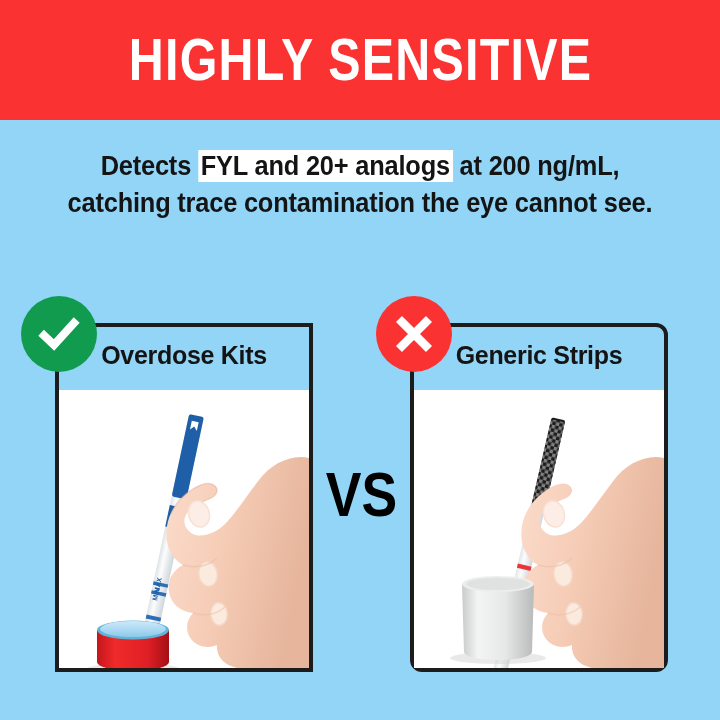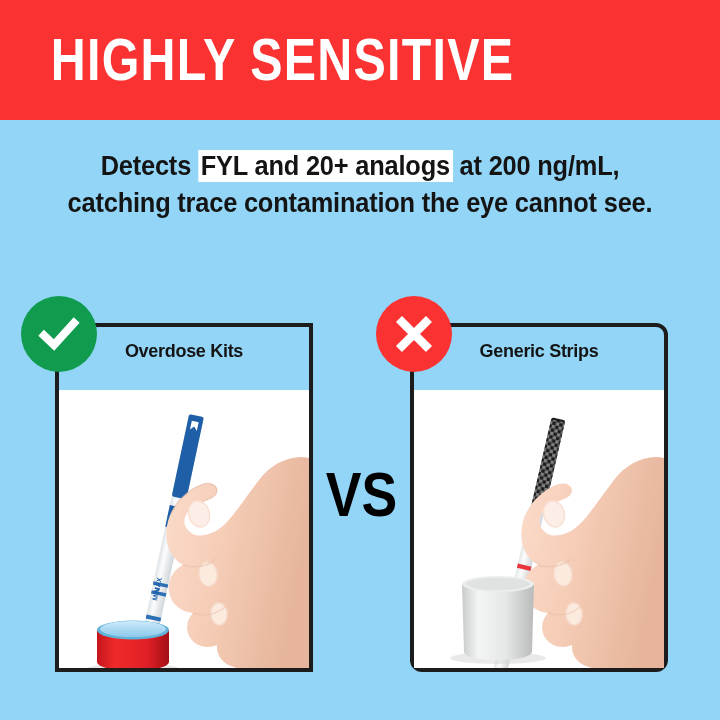--- a/index.html
+++ b/index.html
@@ -25,21 +25,21 @@
   
   .banner {
     position: absolute;
     left: 0;
     top: 0;
     width: 720px;
     height: 120px;
     background: #fa3232;
     display: flex;
     align-items: center;
-    justify-content: flex-start;
+    justify-content: center;
   }
   .banner-title {
     color: #ffffff;
     font-family: "Liberation Sans Narrow", "Liberation Sans", sans-serif;
     font-size: 59px;
     font-weight: 700;
     letter-spacing: 1.5px;
     line-height: 1;
     transform: scaleX(0.82);
     transform-origin: center center;
@@ -80,21 +80,21 @@
   }
   .panel.left  { left: 55px; }
   .panel.right { left: 410px; border-radius: 12px; }
 
   .panel-title {
     position: absolute;
     left: 0;
     top: 14px;
     width: 100%;
     text-align: center;
-    font-size: 18px;
+    font-size: 25px;
     font-weight: 700;
     color: #141414;
     letter-spacing: -0.3px;
     z-index: 3;
   }
 
   .photo {
     position: absolute;
     left: 0;
     right: 0;

